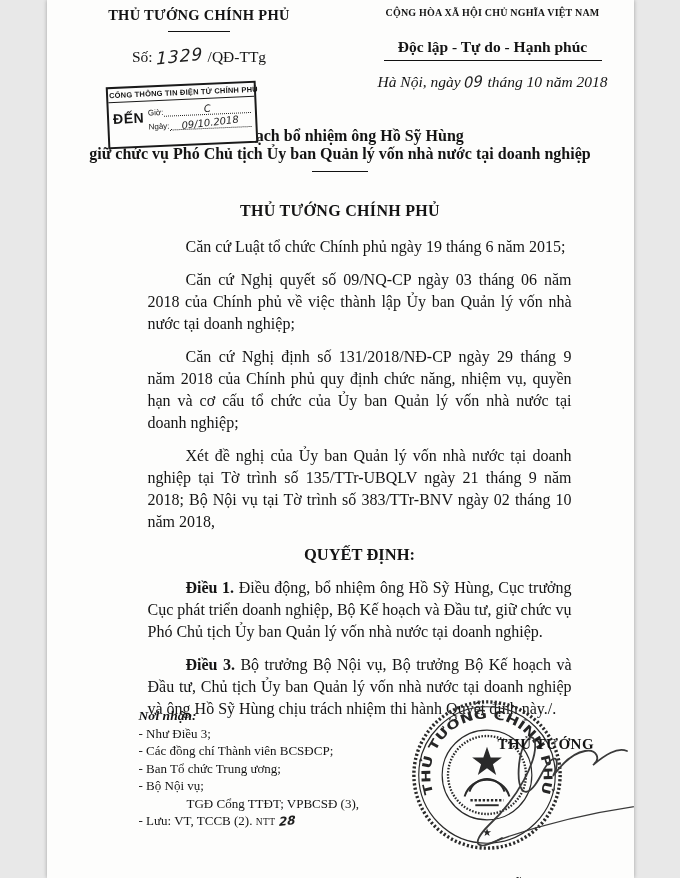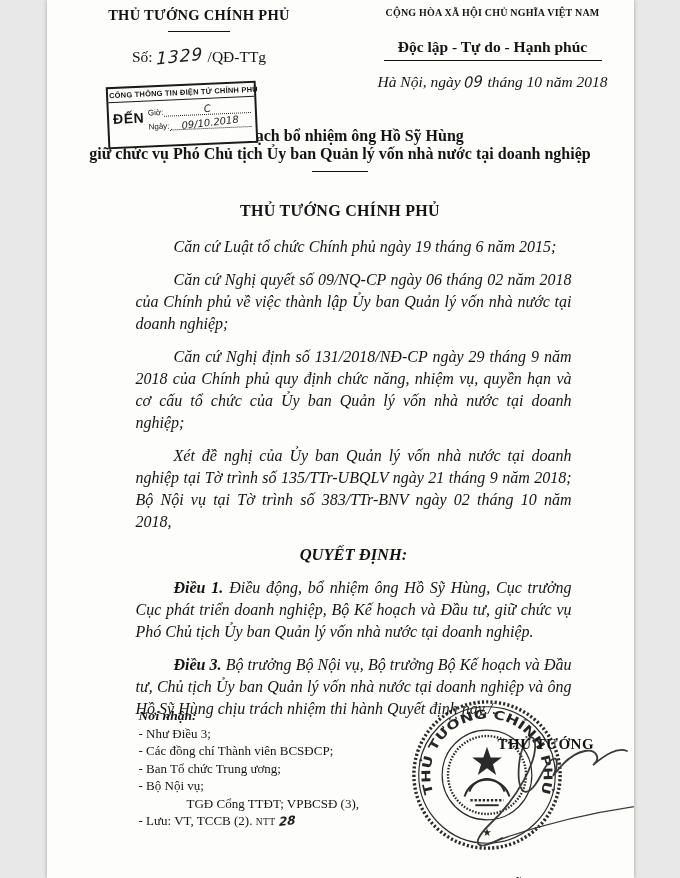--- a/index.html
+++ b/index.html
@@ -44,21 +44,21 @@
   .stamp-hand{font-size:10px;transform:rotate(-4deg);}
   
   .title-block{text-align:center;margin-top:36px;}
   .doc-title{font-size:17.5px;font-weight:bold;letter-spacing:.6px;}
   .doc-sub1{font-size:16px;font-weight:bold;margin-top:11px;}
   .doc-sub2{font-size:16px;font-weight:bold;}
   .rule-title{width:56px;border:none;border-top:1.5px solid #111;margin:8px auto 0;}
   .issuer{text-align:center;font-size:16px;font-weight:bold;margin-top:30px;letter-spacing:.3px;}
   
   .content{margin:16px 62px 0 85px;font-size:16px;line-height:22px;text-align:justify;}
-  .content p{margin:0 0 11px 4px;text-indent:38px;font-style:italic;}
+  .content p{margin:0 0 11px 16px;text-indent:38px;}
   .decision-heading{text-align:center;font-size:16.5px;font-weight:bold;margin:20px 0 16px 0;text-indent:0 !important;}
   
   .recipients{position:absolute;left:92px;top:707px;width:300px;font-size:13px;line-height:17.5px;}
   .recipients-heading{font-weight:bold;font-style:italic;font-size:13.5px;}
   .recipients div{white-space:nowrap;}
   .indent2{padding-left:48px;}
   .initials{font-size:9.5px;letter-spacing:.5px;}
   .hand-note{font-size:12px;font-weight:bold;}
   .sig-title{position:absolute;left:451px;top:736px;font-size:15px;font-weight:bold;letter-spacing:.5px;z-index:3;}
   .seal{position:absolute;left:362px;top:697px;z-index:1;}
@@ -112,21 +112,21 @@
   <div class="title-block">
     <div class="doc-sub1">Về hoạch bổ nhiệm ông Hồ Sỹ Hùng</div>
     <div class="doc-sub2">giữ chức vụ Phó Chủ tịch Ủy ban Quản lý vốn nhà nước tại doanh nghiệp</div>
     <hr class="rule-title">
   </div>
 
   <div class="issuer">THỦ TƯỚNG CHÍNH PHỦ</div>
 
   <div class="content">
     <p>Căn cứ Luật tổ chức Chính phủ ngày 19 tháng 6 năm 2015;</p>
-    <p>Căn cứ Nghị quyết số 09/NQ-CP ngày 06 tháng 02 năm 2018 của Chính phủ về việc thành lập Ủy ban Quản lý vốn nhà nước tại doanh nghiệp;</p>
+    <p>Căn cứ Nghị quyết số 09/NQ-CP ngày 03 tháng 06 năm 2018 của Chính phủ về việc thành lập Ủy ban Quản lý vốn nhà nước tại doanh nghiệp;</p>
     <p>Căn cứ Nghị định số 131/2018/NĐ-CP ngày 29 tháng 9 năm 2018 của Chính phủ quy định chức năng, nhiệm vụ, quyền hạn và cơ cấu tổ chức của Ủy ban Quản lý vốn nhà nước tại doanh nghiệp;</p>
     <p>Xét đề nghị của Ủy ban Quản lý vốn nhà nước tại doanh nghiệp tại Tờ trình số 135/TTr-UBQLV ngày 21 tháng 9 năm 2018; Bộ Nội vụ tại Tờ trình số 383/TTr-BNV ngày 02 tháng 10 năm 2018,</p>
 
     <p class="decision-heading">QUYẾT ĐỊNH:</p>
 
     <p><b>Điều 1.</b> <span>Điều động, bổ nhiệm ông Hồ Sỹ Hùng, Cục trưởng Cục phát triển doanh nghiệp, Bộ Kế hoạch và Đầu tư, giữ chức vụ Phó Chủ tịch Ủy ban Quản lý vốn nhà nước tại doanh nghiệp.</span></p>
     <p><b>Điều 3.</b> <span>Bộ trưởng Bộ Nội vụ, Bộ trưởng Bộ Kế hoạch và Đầu tư, Chủ tịch Ủy ban Quản lý vốn nhà nước tại doanh nghiệp và ông Hồ Sỹ Hùng chịu trách nhiệm thi hành Quyết định này./.</span></p>
   </div>
 
   <div class="recipients">

